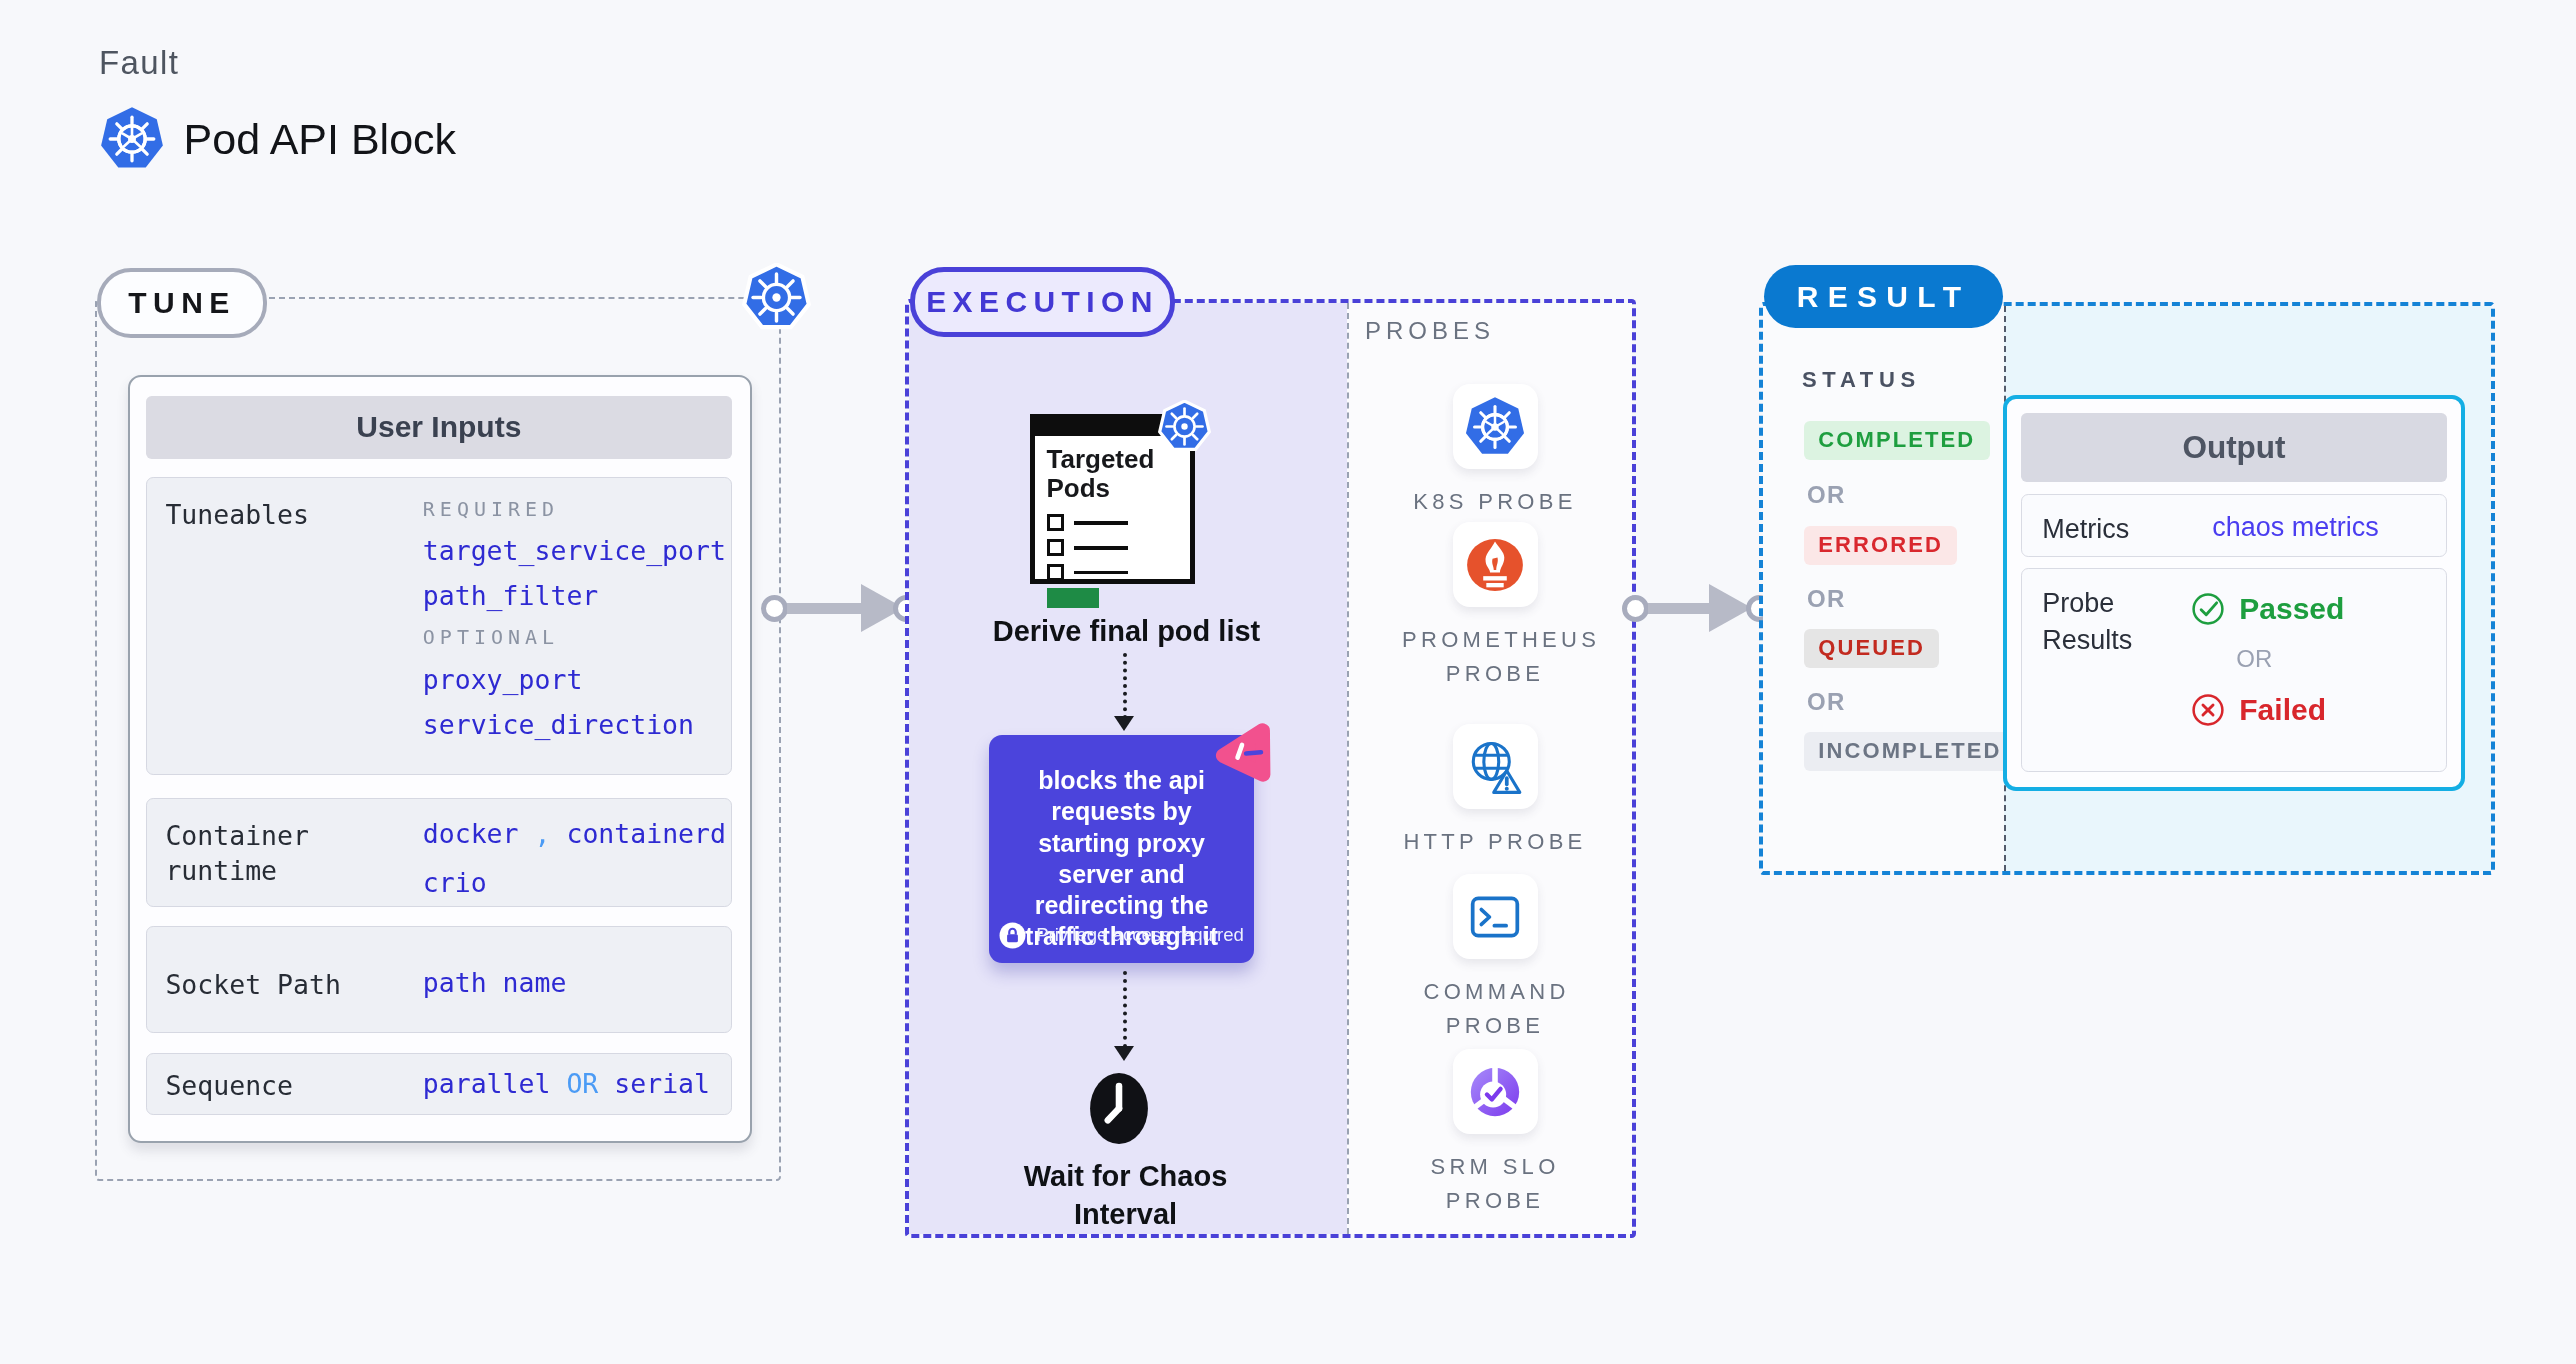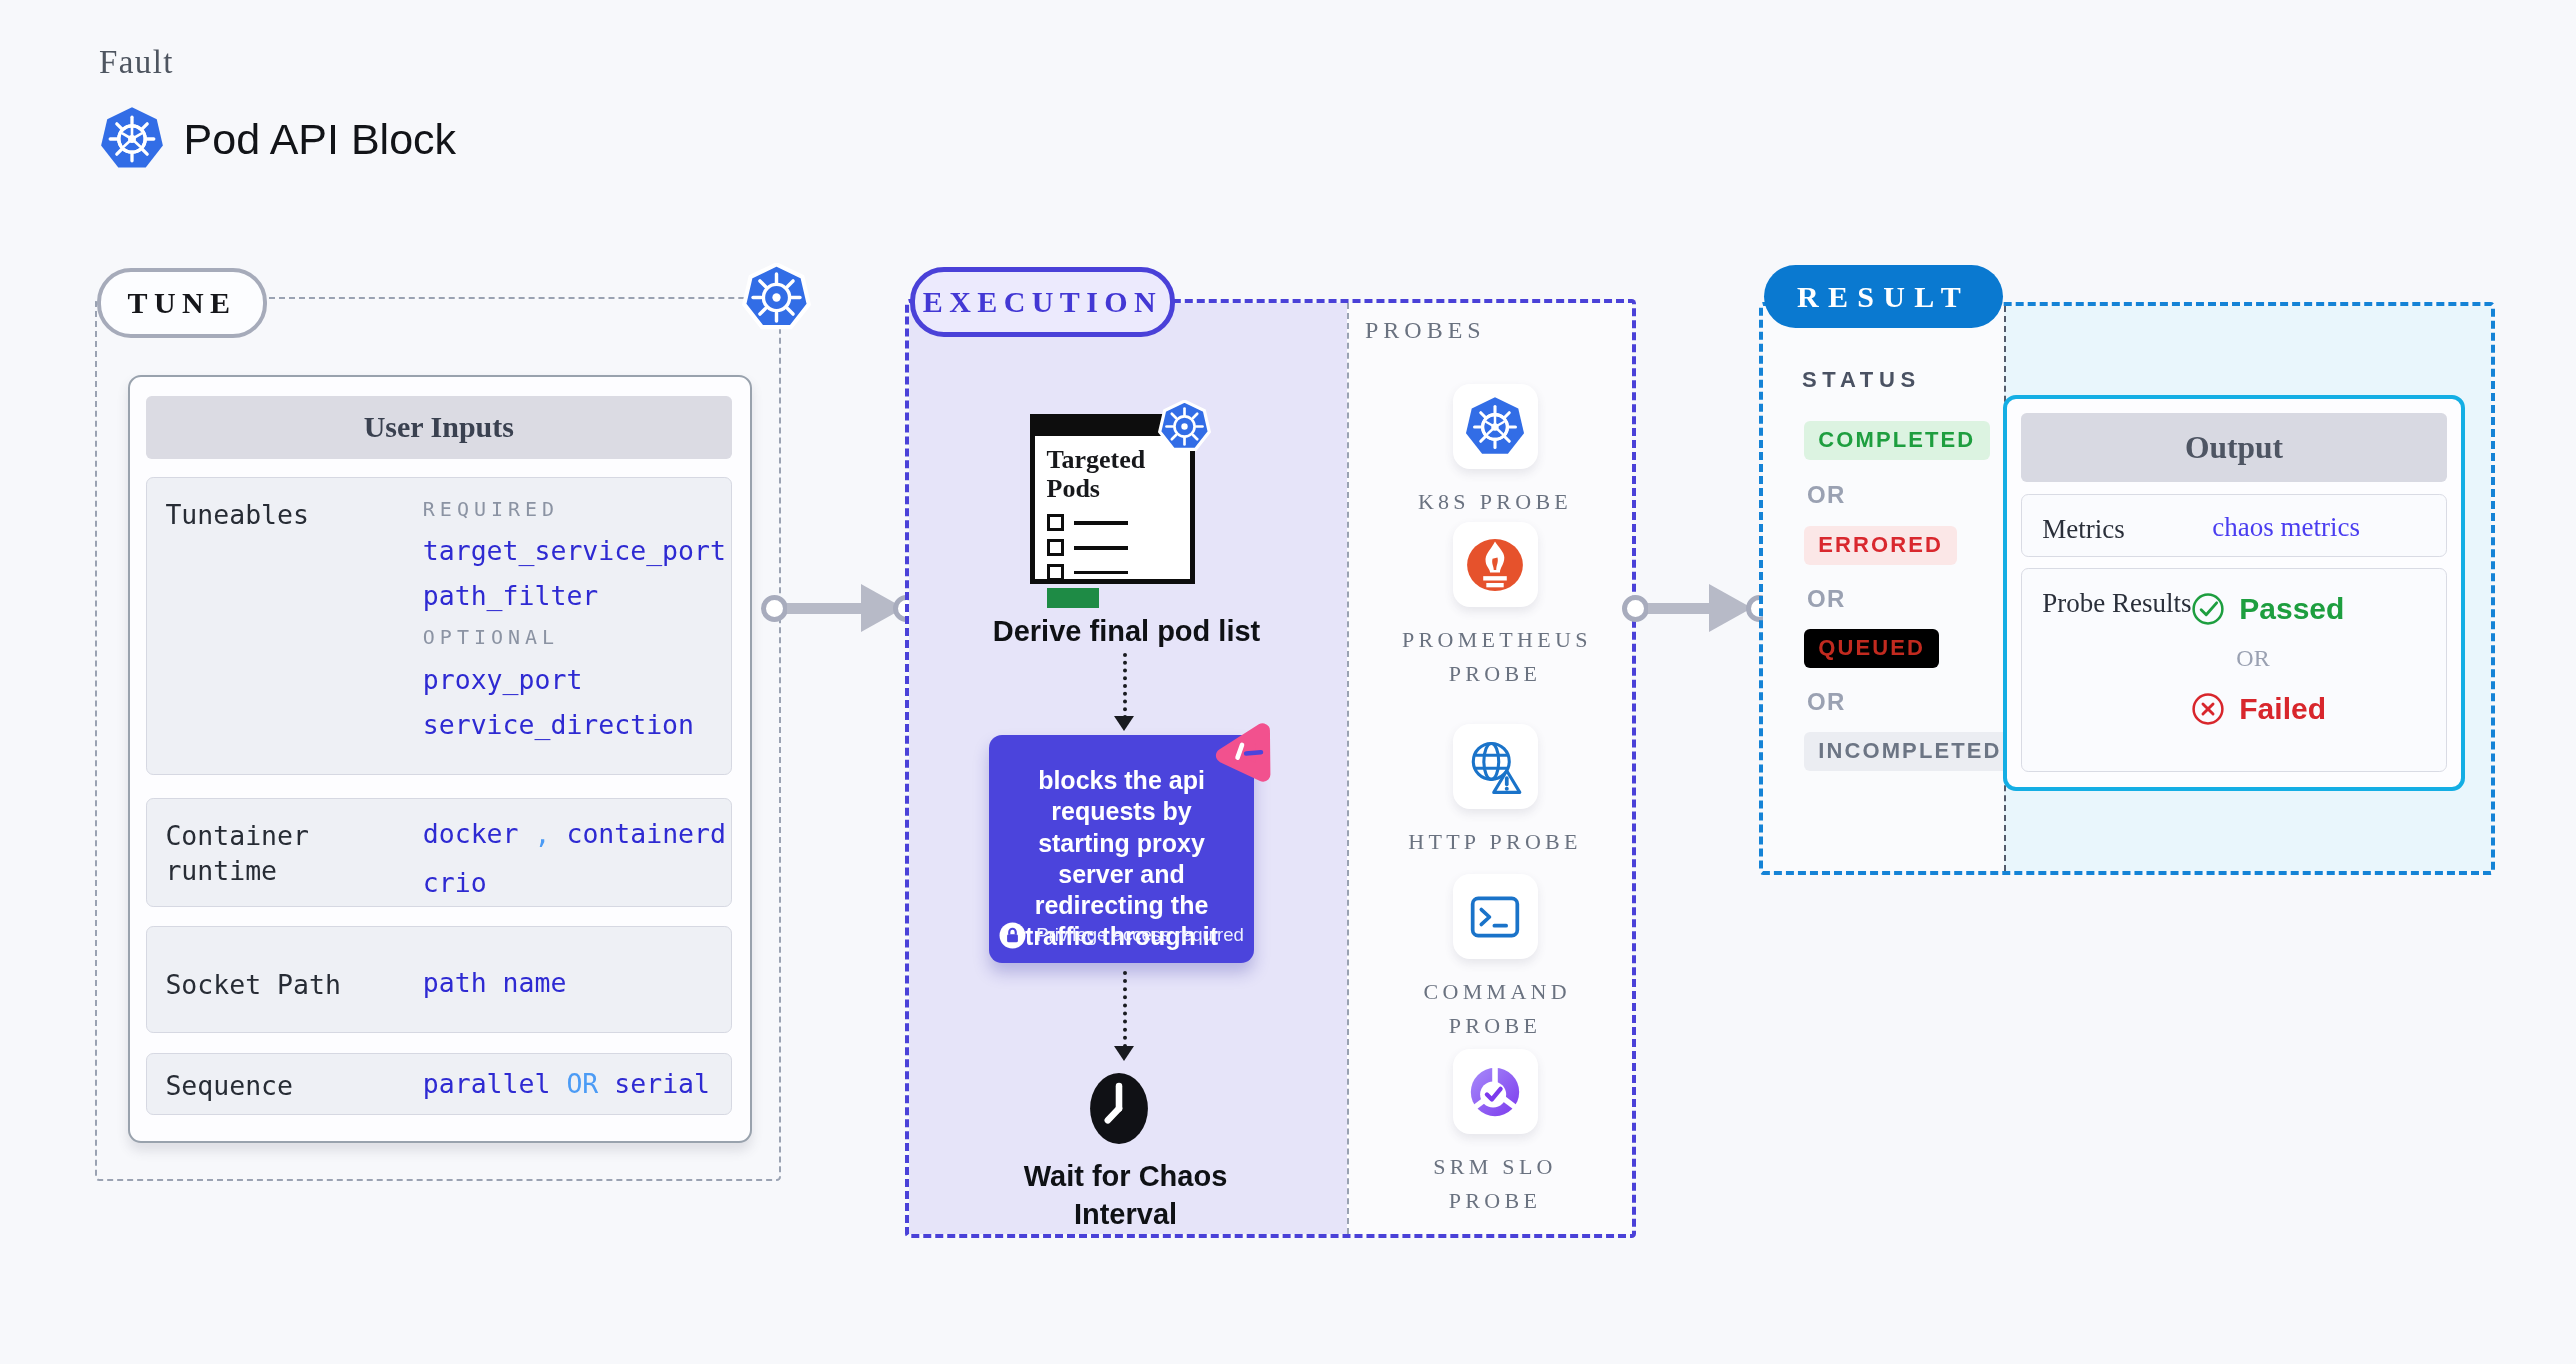--- a/index.html
+++ b/index.html
@@ -1,19 +1,19 @@
 <!DOCTYPE html>
 <html style="font-size:11.5px"><head>
 <meta charset="utf-8">
 <style>
   html,body{margin:0;padding:0;background:#f7f8fb;}
   #canvas{position:relative;width:2576px;height:1365px;background:#f7f8fb;overflow:hidden;
           font-family:"DejaVu Sans Mono",monospace;color:#15161a;}
   .abs{position:absolute;}
-  .mono{font-family:Liberation Serif, serif;}
+  .mono{font-family:Liberation Sans, sans-serif;}
   .sans{font-family:"Liberation Sans","DejaVu Sans",sans-serif;}
 
   
   .eyebrow{left:99px;top:44px;font-size:33px;color:#4e5560;letter-spacing:1.4px;}
   .titlerow{left:99px;top:106px;display:flex;align-items:center;gap:18.6px;}
   .titlerow .k8s{width:66px;height:66px;}
   .page-title{font-size:43px;font-weight:normal;color:#121418;}
 
   
   .pill{display:flex;align-items:center;justify-content:center;border-radius:34px;
@@ -78,21 +78,21 @@
   
   .result-box{left:1759px;top:302px;width:736px;height:573px;border:4.3px dashed #1583d6;border-radius:4.3px;box-sizing:border-box;display:flex;}
   .result-left{width:241px;height:100%;background:#fafbfd;}
   .result-right{flex:1;height:100%;background:#e9f6fc;border-left:2.1px dashed #535b6b;}
   .result-pill{left:1764px;top:265px;width:239px;height:63px;background:#0a79d0;color:#fff;letter-spacing:9.3px;border:none;}
   .status-title{left:1802px;top:367px;font-size:22px;font-weight:bold;color:#4a5263;letter-spacing:5.7px;font-family:"Liberation Sans",sans-serif;}
   .sbadge{position:absolute;left:1804px;font-family:"Liberation Sans",sans-serif;font-weight:bold;font-size:22px;
           letter-spacing:2.1px;padding:6.4px 14.3px;border-radius:6px;}
   .s-completed{color:#1e9e3f;background:#dcf3e1;}
   .s-errored{color:#d9282e;background:#fbe7e7;}
-  .s-queued{color:#c22a1f;background:#000000;}
+  .s-queued{color:#c22a1f;background:#e5e5e5;}
   .s-incompleted{color:#6c7584;background:#ebedf2;}
   .s-or{position:absolute;left:1807px;font-family:"Liberation Sans",sans-serif;font-weight:600;font-size:24px;color:#9aa1b2;letter-spacing:1.4px;}
 
   .output-box{left:2003px;top:395px;width:462px;height:396px;background:#fdfdff;border:4.3px solid #14aee4;border-radius:13px;box-sizing:border-box;}
   .output-head{margin:14.3px 14.3px 0 14.3px;height:69px;background:#d8d9e2;border-radius:5.7px;
                display:flex;align-items:center;justify-content:center;font-size:31.5px;font-weight:600;color:#4e5563;}
   .orow{margin:11.5px 14.3px 0 14.3px;border:1.4px solid #d9dbe4;border-radius:7.2px;background:#fafbfe;position:relative;box-sizing:border-box;}
   .orow-label{font-size:27px;color:#2a2f3a;padding:15.8px 0 0 20px;line-height:1.35;width:165px;}
   .oval{position:absolute;left:190px;top:17px;font-size:27px;color:#4a3df0;}
   .presult{position:absolute;left:168px;top:21.5px;display:flex;flex-direction:column;gap:18.6px;}

